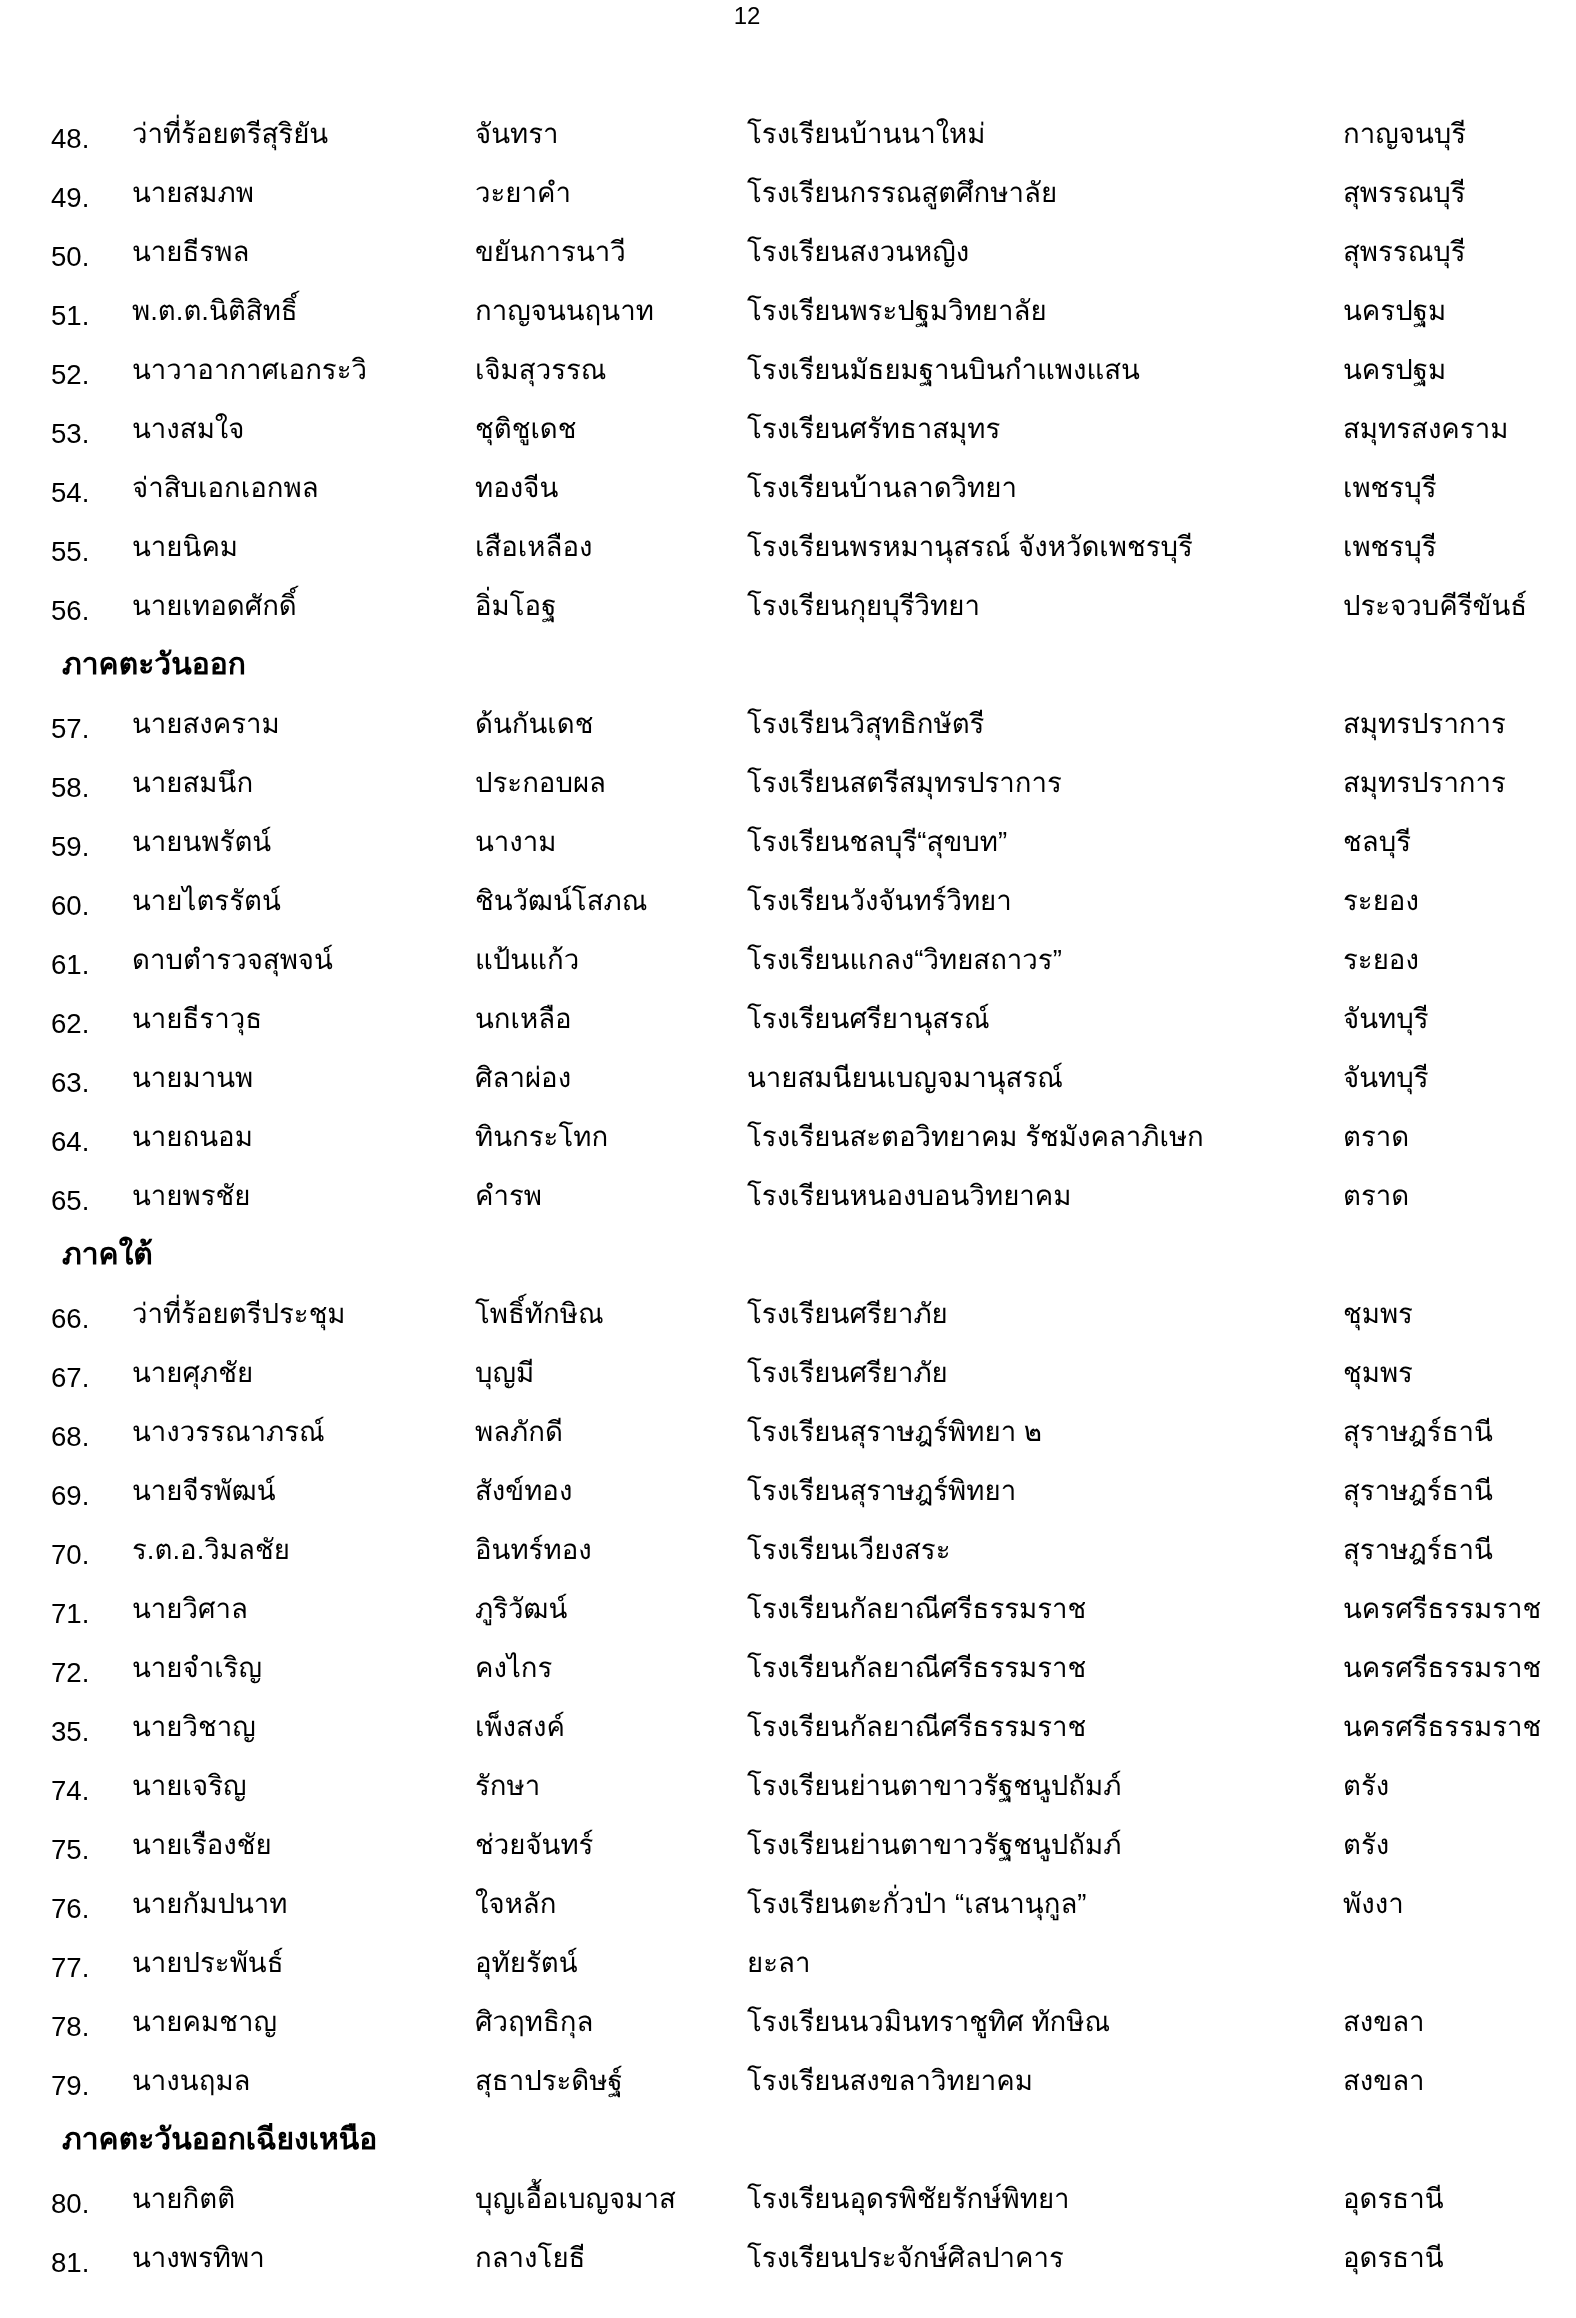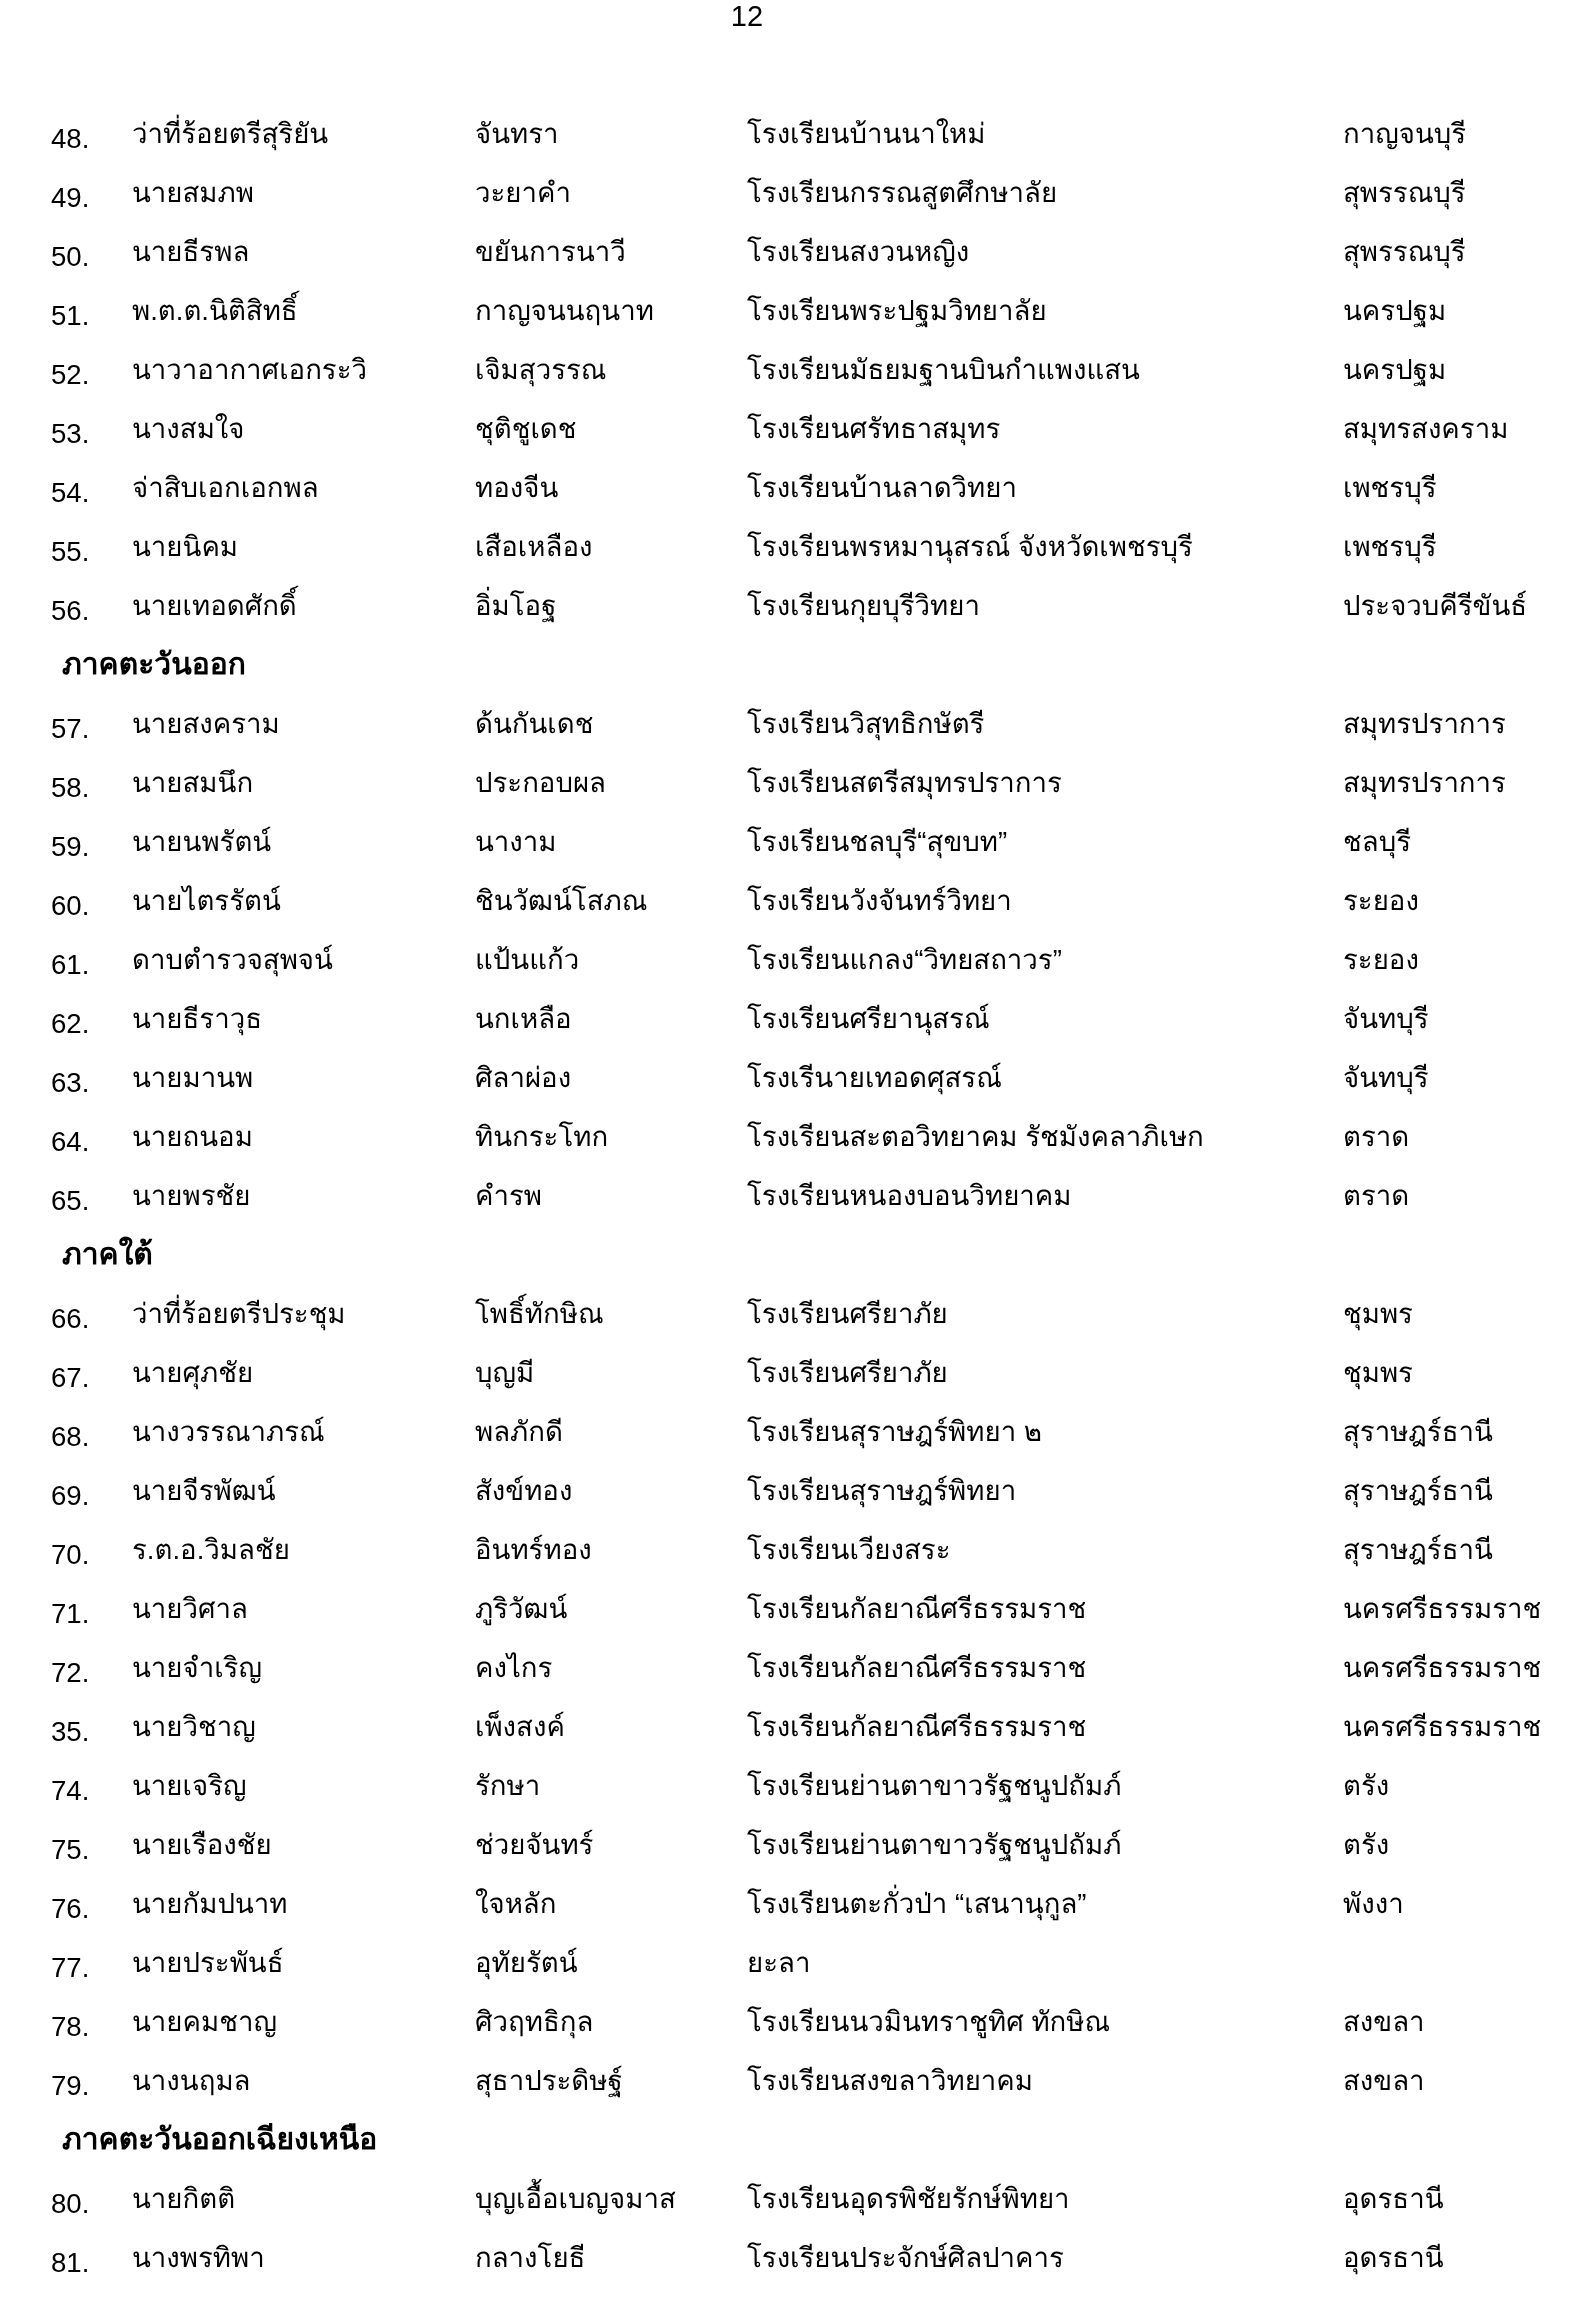--- a/index.html
+++ b/index.html
@@ -12,21 +12,21 @@
   .page {
     position: relative;
     width: 1576px; height: 2319px;
     overflow: hidden;
   }
   .page-number {
     position: absolute;
     top: 0; left: 0;
     width: 1494px;
     text-align: center;
-    font-size: 29px;
+    font-size: 24px;
     line-height: 32px;
   }
   .roster {
     position: absolute;
     top: 103px; left: 0;
     width: 1576px;
   }
   .entry-row {
     display: flex;
     align-items: center;
@@ -158,21 +158,21 @@
         <span class="cell-no">62.</span>
         <span class="cell-first">นายธีราวุธ</span>
         <span class="cell-last">นกเหลือ</span>
         <span class="cell-school">โรงเรียนศรียานุสรณ์</span>
         <span class="cell-prov">จันทบุรี</span>
       </div>
       <div class="entry-row">
         <span class="cell-no">63.</span>
         <span class="cell-first">นายมานพ</span>
         <span class="cell-last">ศิลาผ่อง</span>
-        <span class="cell-school">โรงเรีนายเทอดศุสรณ์</span>
+        <span class="cell-school">นายสมนียนเบญจมานุสรณ์</span>
         <span class="cell-prov">จันทบุรี</span>
       </div>
       <div class="entry-row">
         <span class="cell-no">64.</span>
         <span class="cell-first">นายถนอม</span>
         <span class="cell-last">ทินกระโทก</span>
         <span class="cell-school">โรงเรียนสะตอวิทยาคม รัชมังคลาภิเษก</span>
         <span class="cell-prov">ตราด</span>
       </div>
       <div class="entry-row">

